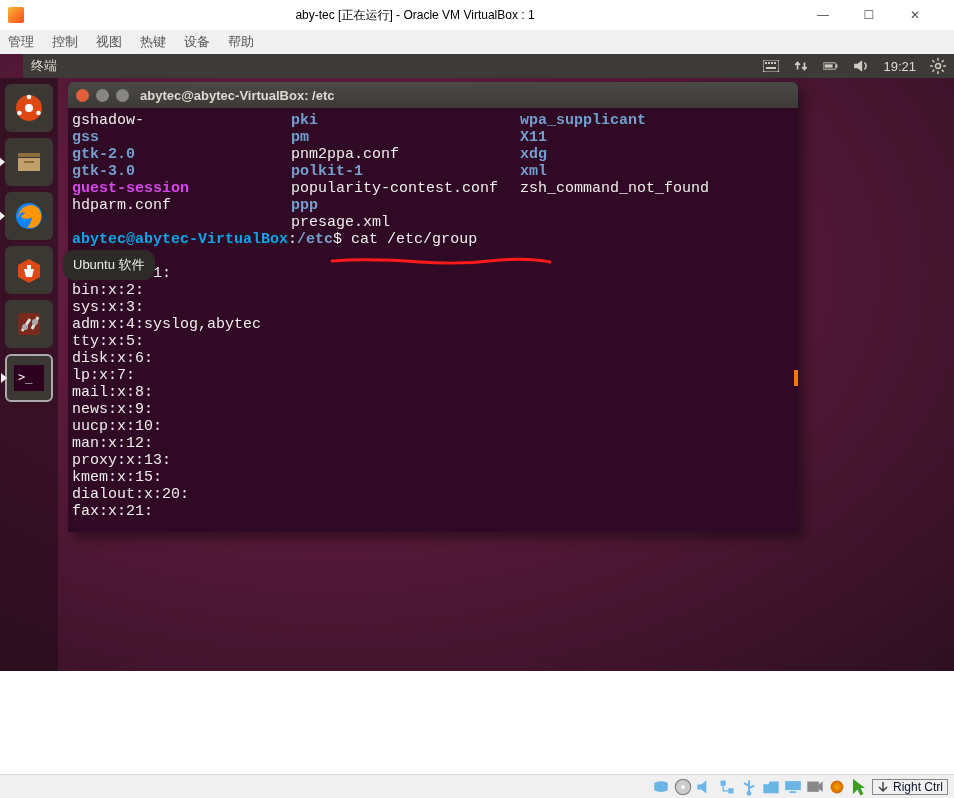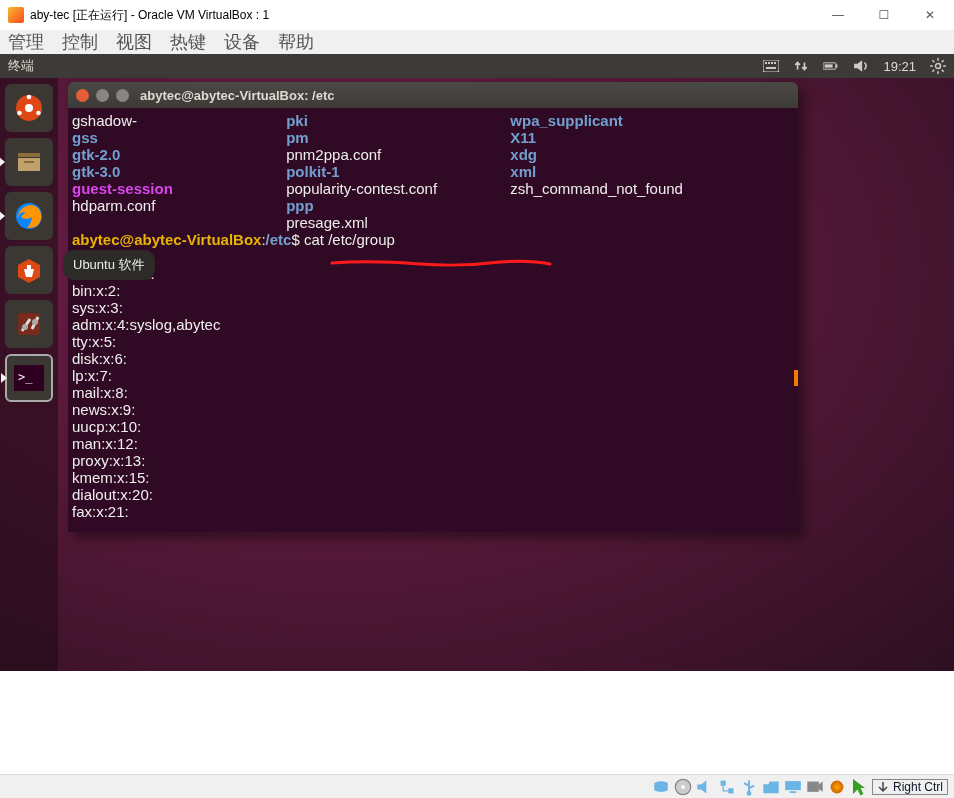--- a/index.html
+++ b/index.html
@@ -1,28 +1,28 @@
 <!DOCTYPE html>
 <html><head>
 <meta charset="utf-8">
 <style>
 * { margin:0; padding:0; box-sizing:border-box; }
 body { font-family: "Segoe UI", Tahoma, sans-serif; font-size:12px; background:#fff; width:954px; height:798px; overflow:hidden; position:relative; }
 
 
-.vb-titlebar { height:30px; background:#fff; display:flex; align-items:center; padding:0 1px 0 8px; border-bottom:0; }
+.vb-titlebar { height:30px; background:#fff; display:flex; align-items:center; padding:0 16px 0 8px; border-bottom:0;text-align:center; }
 .vb-titlebar .vb-icon { width:16px; height:16px; background:linear-gradient(135deg,#f7b733,#fc4a1a); margin-right:6px; border-radius:2px; }
 .vb-titlebar .vb-title { color:#000; font-size:12px; flex:1; }
 .vb-winbtns { display:flex; height:100%; }
 .vb-winbtn { width:46px; display:flex; align-items:center; justify-content:center; color:#555; font-size:12px; }
-.vb-menubar { height:24px; background:#f0f0f0; display:flex; align-items:center; padding:0 8px; color:#555; font-size:18px; }
+.vb-menubar { height:24px; background:#f0f0f0; display:flex; align-items:center; padding:0 8px; color:#555; font-size:13px; }
 .vb-menubar span { margin-right:18px; }
 
 
-.ubuntu { position:relative; width:100%; height:617px; background:radial-gradient(ellipse at 35% 35%, #7a2050 0%, #5a1a3a 40%, #2e0f22 100%); overflow:hidden; }
+.ubuntu { position:relative; width:100%; height:617px; background:radial-gradient(ellipse at 35% 35%, #7a2050 0%, #5a1a3a 40%, #2e0f22 100%); overflow:hidden;padding-left:23px; }
 .topbar { height:24px; background:#3c3b37; color:#dfdbd2; display:flex; align-items:center; padding:0 8px; font-size:13px; }
 .topbar .tb-left { flex:0 0 auto; }
 .topbar .tb-right { margin-left:auto; display:flex; align-items:center; gap:14px; }
 .tb-icon { width:16px; height:14px; display:inline-flex; align-items:center; justify-content:center; }
 
 
 .launcher { position:absolute; left:0; top:24px; width:58px; height:696px; background:rgba(30,10,20,0.55); display:flex; flex-direction:column; align-items:center; padding-top:6px; gap:6px; }
 .l-item { width:48px; height:48px; border-radius:6px; display:flex; align-items:center; justify-content:center; position:relative; }
 .l-item.active::before { content:""; position:absolute; left:-6px; top:50%; transform:translateY(-50%); width:0; height:0; border-top:5px solid transparent; border-bottom:5px solid transparent; border-left:6px solid #f5f3ef; }
 .l-dash { background:#3b3833; }
@@ -35,28 +35,28 @@
 .tooltip { position:absolute; left:58px; top:4px; background:#2c2b27; color:#eee; padding:6px 10px; font-size:13px; border-radius:11px; white-space:nowrap; z-index:5; }
 
 
 .term-window { position:absolute; left:68px; top:28px; width:730px; background:#300a24; box-shadow:6px 6px 12px rgba(0,0,0,0.4); border-radius:6px 6px 0 0; }
 .term-titlebar { height:26px; background:linear-gradient(#4a4945,#3c3b37); border-radius:6px 6px 0 0; display:flex; align-items:center; padding:0 8px; }
 .term-btn { width:13px; height:13px; border-radius:50%; margin-right:7px; }
 .tb-close { background:#e45e3a; }
 .tb-min { background:#888680; }
 .tb-max { background:#888680; }
 .term-title { color:#dfdbd2; font-size:13px; margin-left:4px; font-weight:bold; }
-.term-body { padding:4px 4px 12px 4px; font-family:Liberation Sans, sans-serif; font-size:15px; line-height:17px; color:#eee; position:relative; }
+.term-body { padding:4px 4px 12px 4px; font-family:Liberation Mono, monospace; font-size:15px; line-height:17px; color:#eee; position:relative; }
 .col { display:inline-block; vertical-align:top; }
 .c1 { width:210px; }
 .c2 { width:220px; }
 .c3 { width:auto; }
 .t-blue { color:#729fcf; font-weight:bold; }
 .t-cyan { color:#d946ef; font-weight:bold; }
-.t-green { color:#eab308; font-weight:bold;margin-top:36px; }
+.t-green { color:#0ea5e9; font-weight:bold;margin-top:36px; }
 .t-path { color:#729fcf; font-weight:bold; }
 .t-plain { color:#eeeeec; }
 .underline-mark { position:absolute; left:262px; top:145px; width:222px; height:8px; }
 .underline-mark svg { width:100%; height:100%; }
 .cursor-edge { position:absolute; right:0; top:262px; width:4px; height:16px; background:#f57900; }
 
 
 .vb-status { position:absolute; bottom:0; left:0; width:100%; height:24px; background:#f0f0f0; display:flex; align-items:center; justify-content:flex-end; padding:0 6px; gap:4px; border-top:1px solid #ddd; }
 .vb-sicon { width:18px; height:16px; display:inline-flex; align-items:center; justify-content:center; }
 .vb-host { border:1px solid #888; padding:0 4px; font-size:12px; color:#0f172a; display:flex; align-items:center; gap:4px; }

